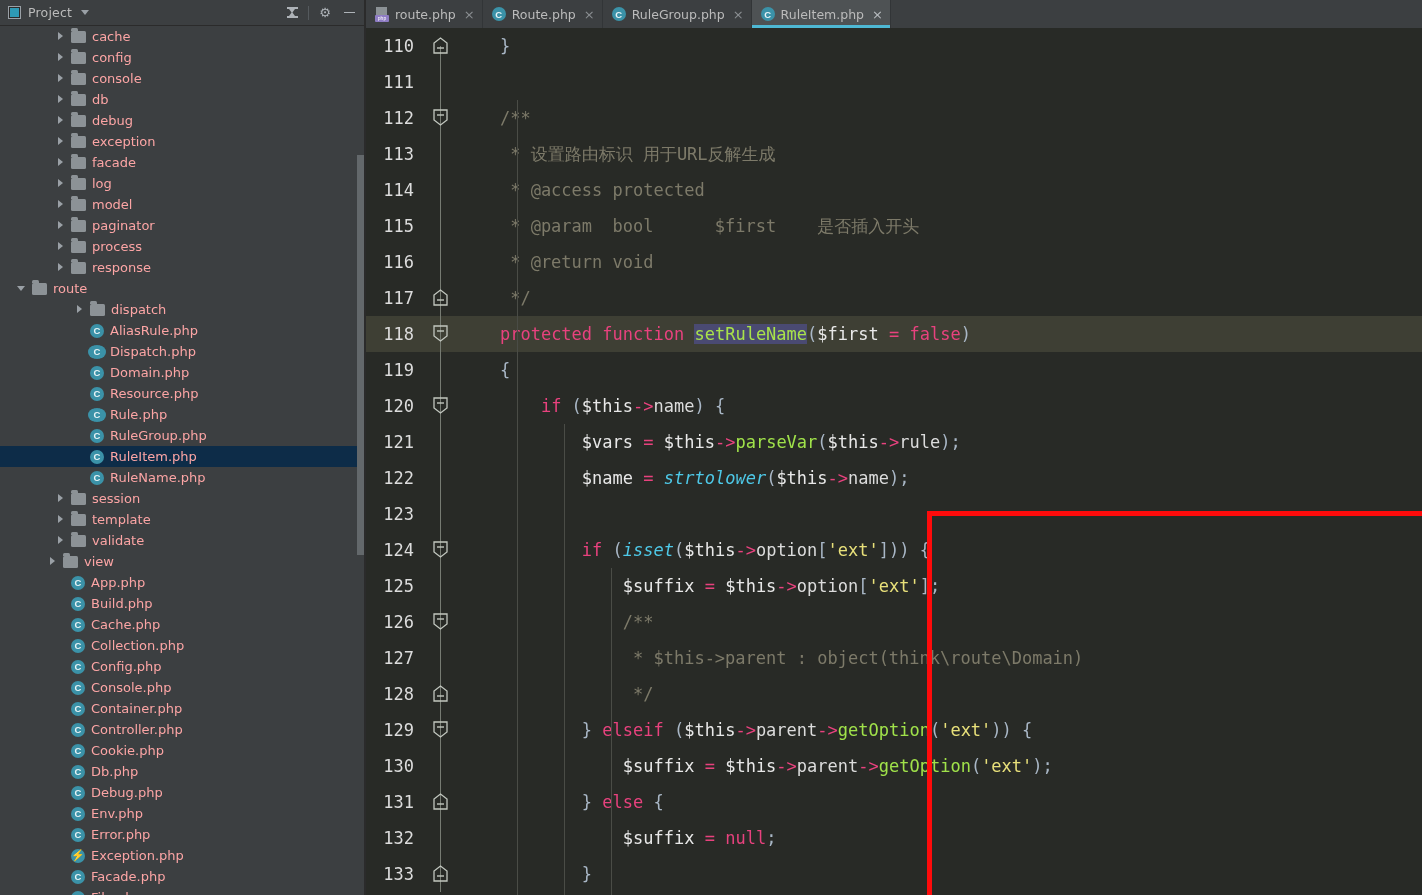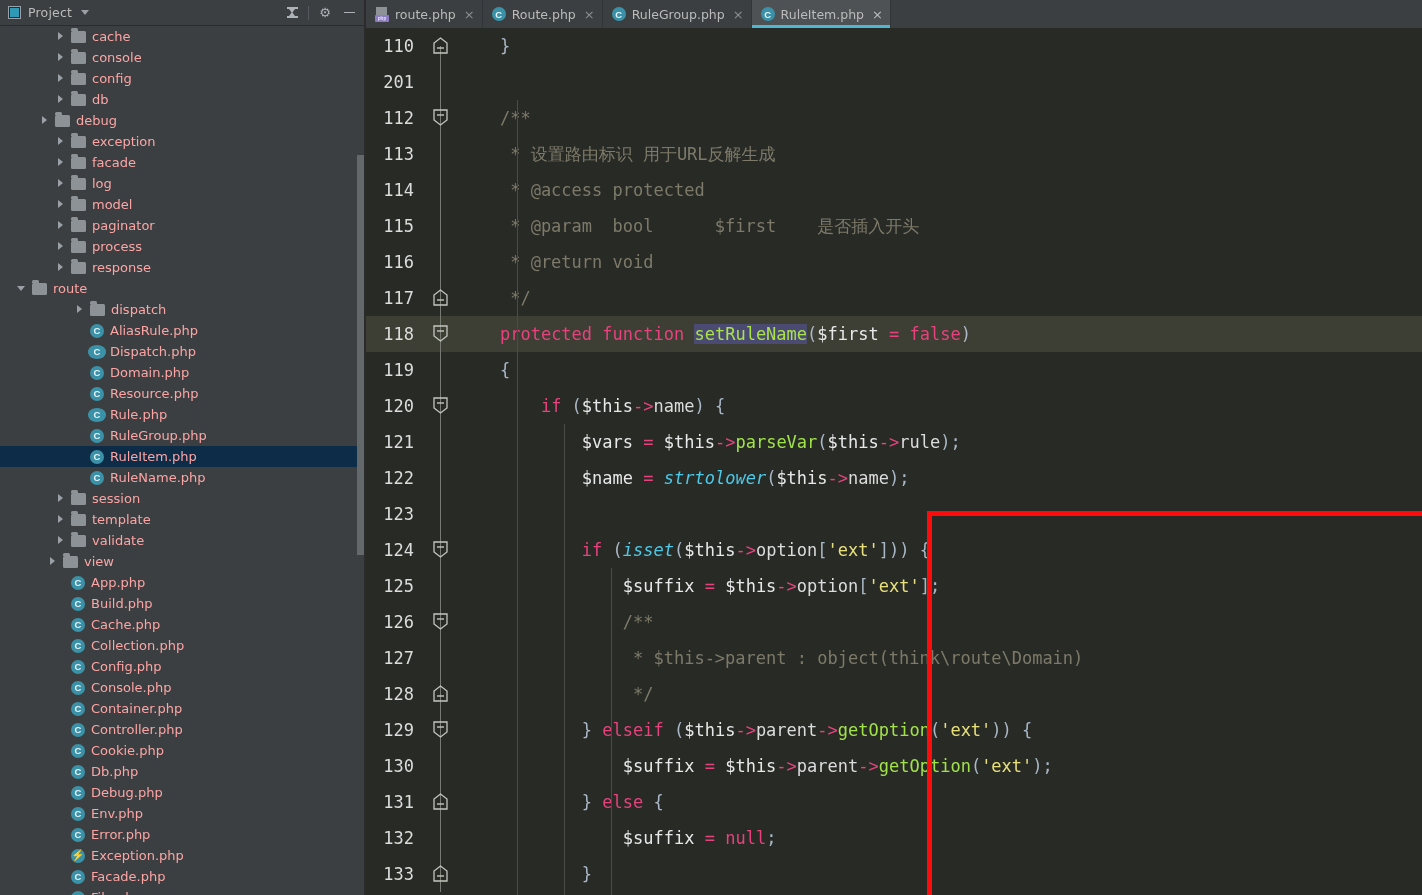--- a/index.html
+++ b/index.html
@@ -246,33 +246,33 @@
 
     <div id="tree">
         <div class="row" style="padding-left: 56px;">
           <span class="twisty closed"></span>
           <span class="folder-ico"></span>
           <span class="lbl">cache</span>
         </div>
         <div class="row" style="padding-left: 56px;">
           <span class="twisty closed"></span>
           <span class="folder-ico"></span>
+          <span class="lbl">config</span>
+        </div>
+        <div class="row" style="padding-left: 56px;">
+          <span class="twisty closed"></span>
+          <span class="folder-ico"></span>
           <span class="lbl">console</span>
         </div>
         <div class="row" style="padding-left: 56px;">
           <span class="twisty closed"></span>
           <span class="folder-ico"></span>
-          <span class="lbl">config</span>
-        </div>
-        <div class="row" style="padding-left: 56px;">
-          <span class="twisty closed"></span>
-          <span class="folder-ico"></span>
           <span class="lbl">db</span>
         </div>
-        <div class="row" style="padding-left: 40px;">
+        <div class="row" style="padding-left: 56px;">
           <span class="twisty closed"></span>
           <span class="folder-ico"></span>
           <span class="lbl">debug</span>
         </div>
         <div class="row" style="padding-left: 56px;">
           <span class="twisty closed"></span>
           <span class="folder-ico"></span>
           <span class="lbl">exception</span>
         </div>
         <div class="row" style="padding-left: 56px;">
@@ -491,21 +491,21 @@
             <span class="fold">
               <svg width="15" height="17" viewBox="0 0 15 17">
                 <path d="M1 16 H14 V6 L7.5 1 L1 6 Z" fill="none" stroke="#c2c7bf" stroke-width="1.3"></path>
                 <line x1="4" y1="11" x2="11" y2="11" stroke="#c2c7bf" stroke-width="1.4"></line>
               </svg>
             </span>
           </div>
           <div class="code">    }</div>
         </div>
         <div class="line">
-          <div class="lnum">201</div>
+          <div class="lnum">111</div>
           <div class="gutter">
             <span class="vline"></span>
           </div>
           <div class="code"></div>
         </div>
         <div class="line">
           <div class="lnum">112</div>
           <div class="gutter">
             <span class="vline"></span>
             <span class="fold">

